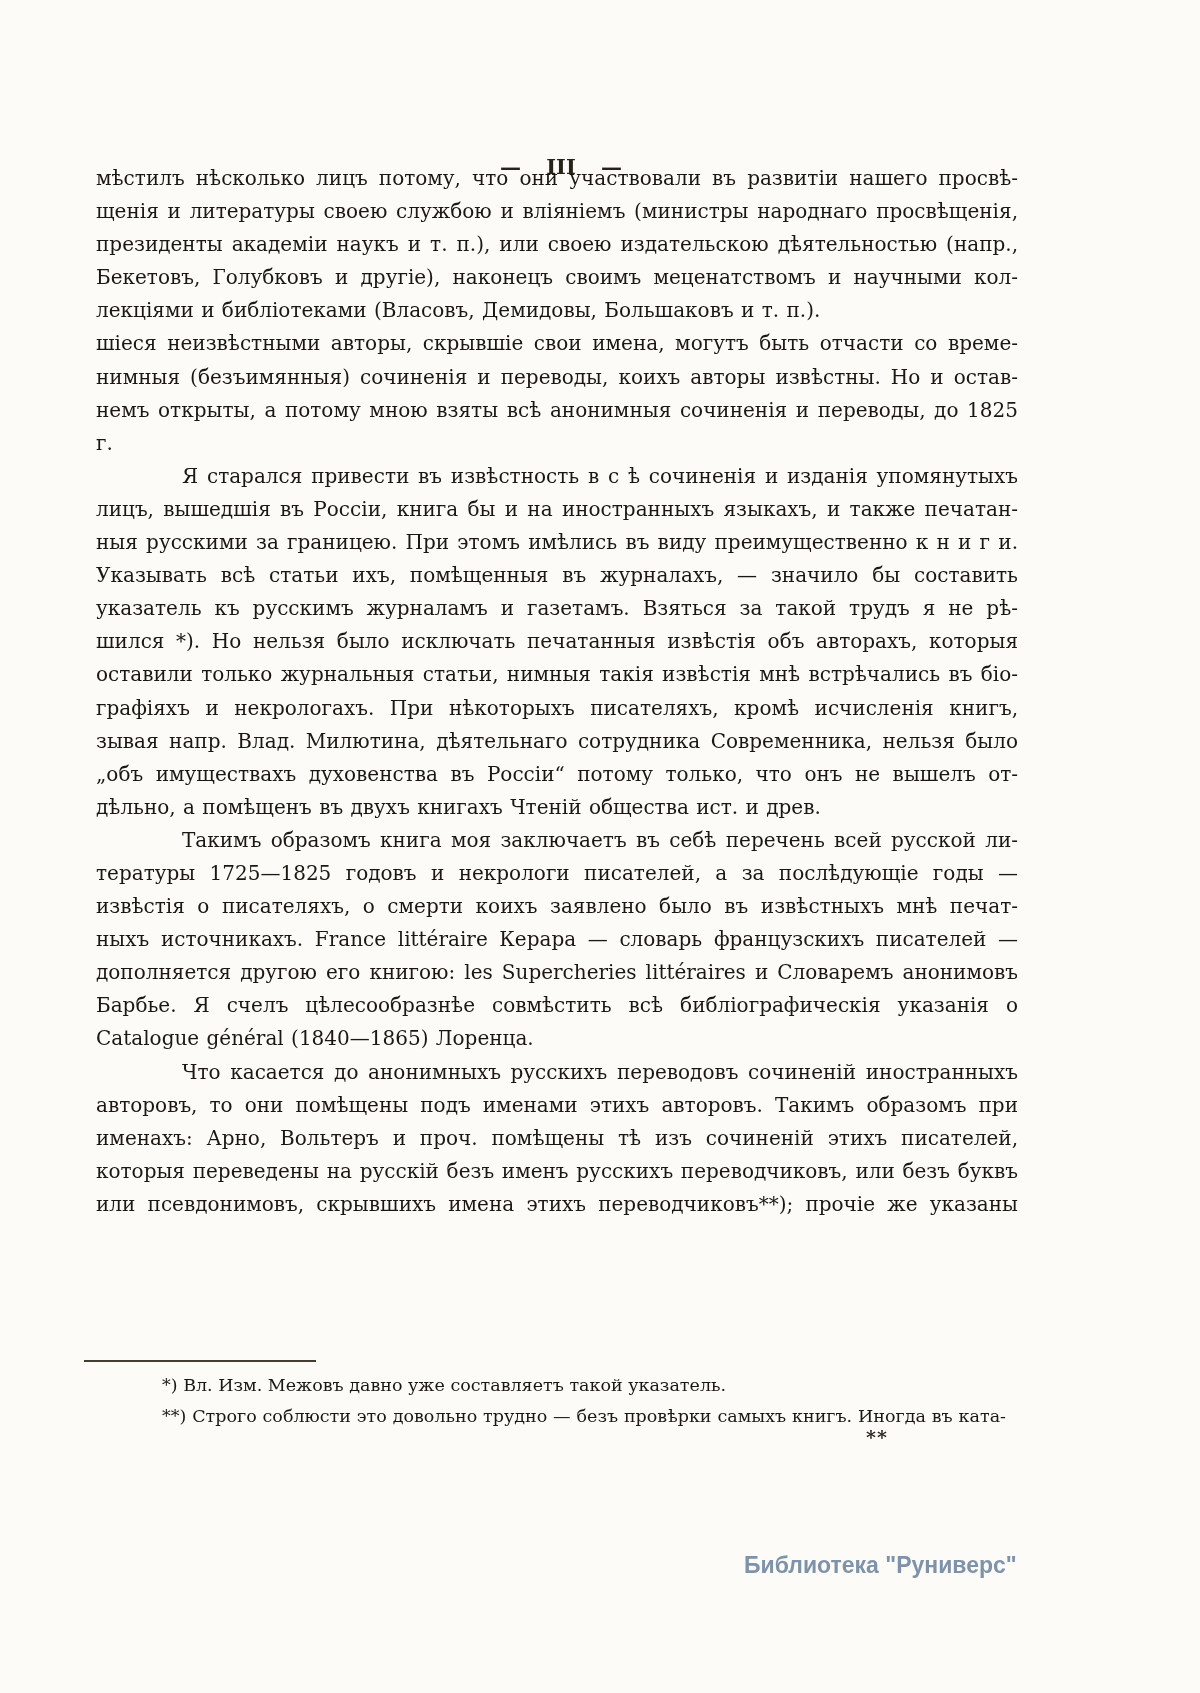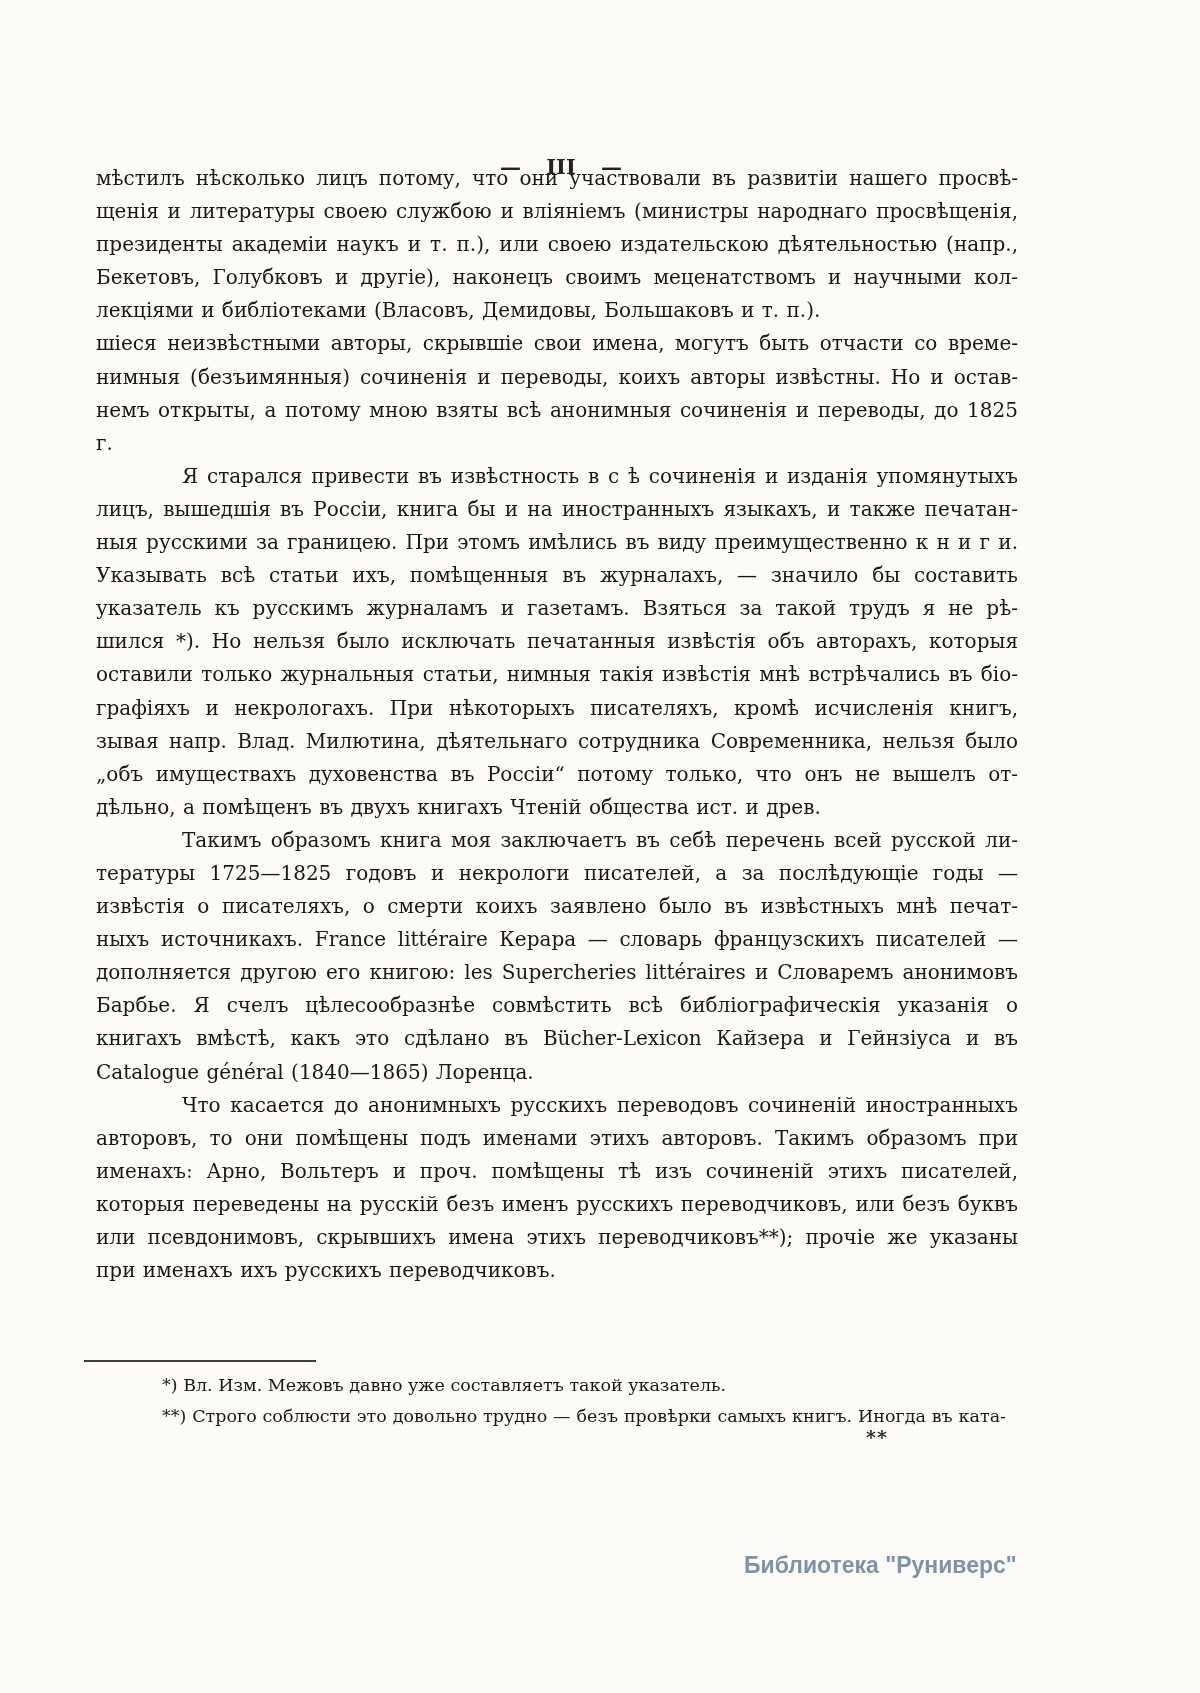--- a/index.html
+++ b/index.html
@@ -118,28 +118,26 @@
       <div class="line">графіяхъ и некрологахъ.  При нѣкоторыхъ писателяхъ, кромѣ исчисленія книгъ,</div>
       <div class="line">зывая напр. Влад. Милютина, дѣятельнаго сотрудника Современника, нельзя было</div>
       <div class="line">„объ имуществахъ духовенства въ Россіи“ потому только, что онъ не вышелъ от-</div>
       <div class="line line-last">дѣльно, а помѣщенъ въ двухъ книгахъ Чтеній общества ист. и древ.</div>
       <div class="line line-indent">Такимъ образомъ книга моя заключаетъ въ себѣ перечень всей русской ли-</div>
       <div class="line">тературы 1725—1825 годовъ и некрологи писателей, а за послѣдующіе годы —</div>
       <div class="line">извѣстія о писателяхъ, о смерти коихъ заявлено было въ извѣстныхъ мнѣ печат-</div>
       <div class="line">ныхъ источникахъ.  France littéraire Керара — словарь французскихъ писателей —</div>
       <div class="line">дополняется другою его книгою: les Supercheries littéraires и Словаремъ анонимовъ</div>
       <div class="line">Барбье.  Я счелъ цѣлесообразнѣе совмѣстить всѣ библіографическія указанія о</div>
-      <div class="line">книгахъ вмѣстѣ, какъ это сдѣлано въ Bücher-Lexicon Кайзера и Гейнзіуса и въ</div>
       <div class="line line-last">Catalogue général (1840—1865) Лоренца.</div>
       <div class="line line-indent">Что касается до анонимныхъ русскихъ переводовъ сочиненій иностранныхъ</div>
       <div class="line">авторовъ, то они помѣщены подъ именами этихъ авторовъ.  Такимъ образомъ при</div>
       <div class="line">именахъ:  Арно,  Вольтеръ и проч. помѣщены тѣ изъ сочиненій этихъ писателей,</div>
       <div class="line">которыя переведены на русскій безъ именъ русскихъ переводчиковъ, или безъ буквъ</div>
       <div class="line">или псевдонимовъ, скрывшихъ имена этихъ переводчиковъ**); прочіе же указаны</div>
-      <div class="line line-last">при именахъ ихъ русскихъ переводчиковъ.</div>
     </div>
 
   <div class="footnote-block">
     <div class="footnote-rule"></div>
     <div>
         <div class="footnote-line">*) Вл. Изм. Межовъ давно уже составляетъ такой указатель.</div>
         <div class="footnote-line line-justify">**) Строго соблюсти это довольно трудно — безъ провѣрки самыхъ книгъ.  Иногда въ ката-</div>
       </div>
   </div>
 

